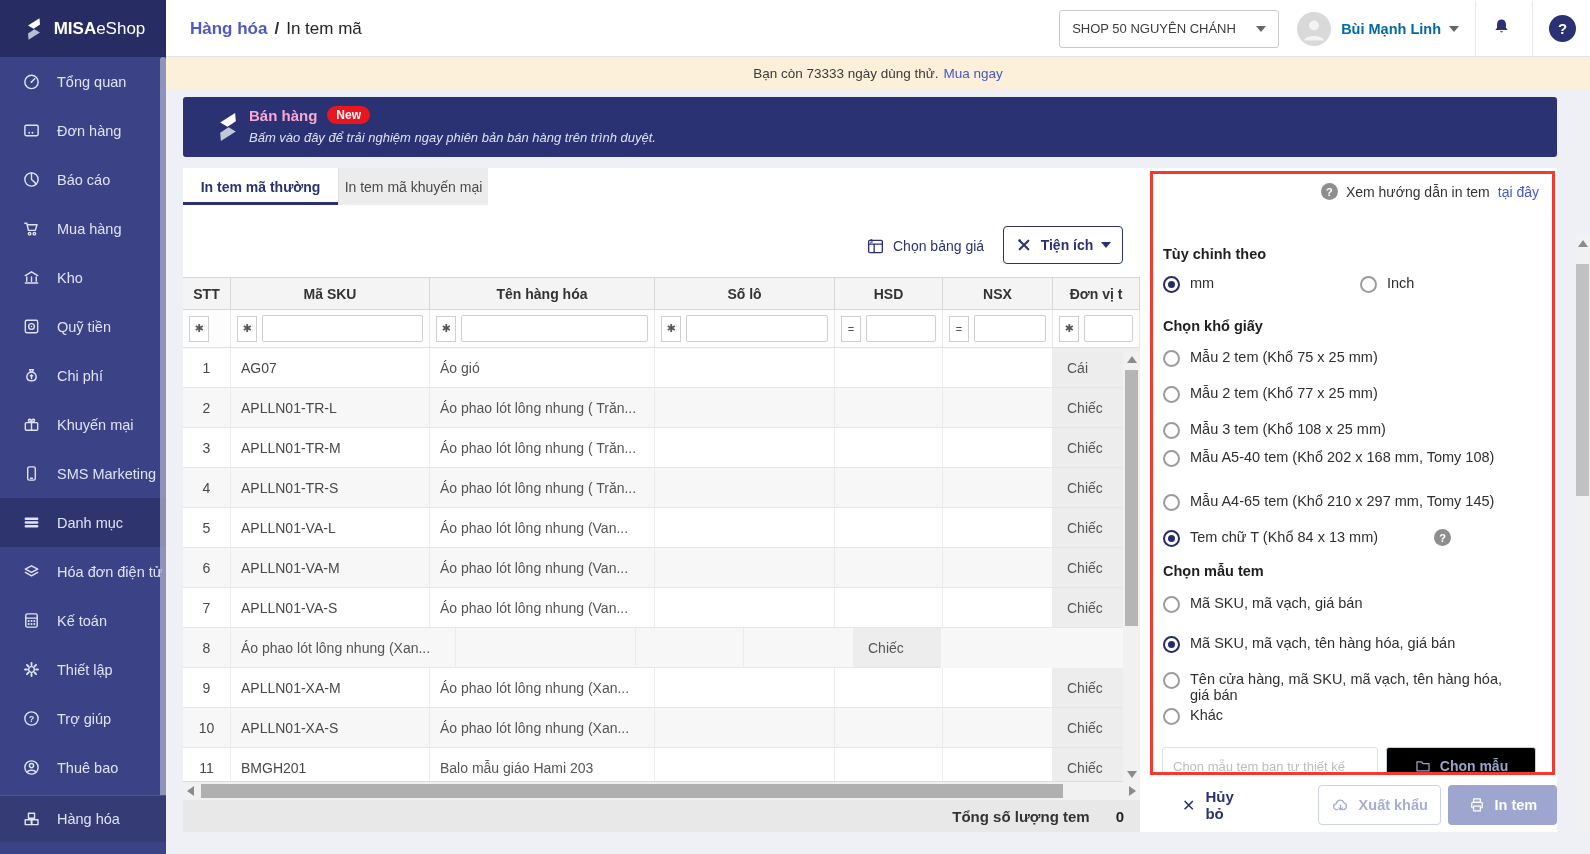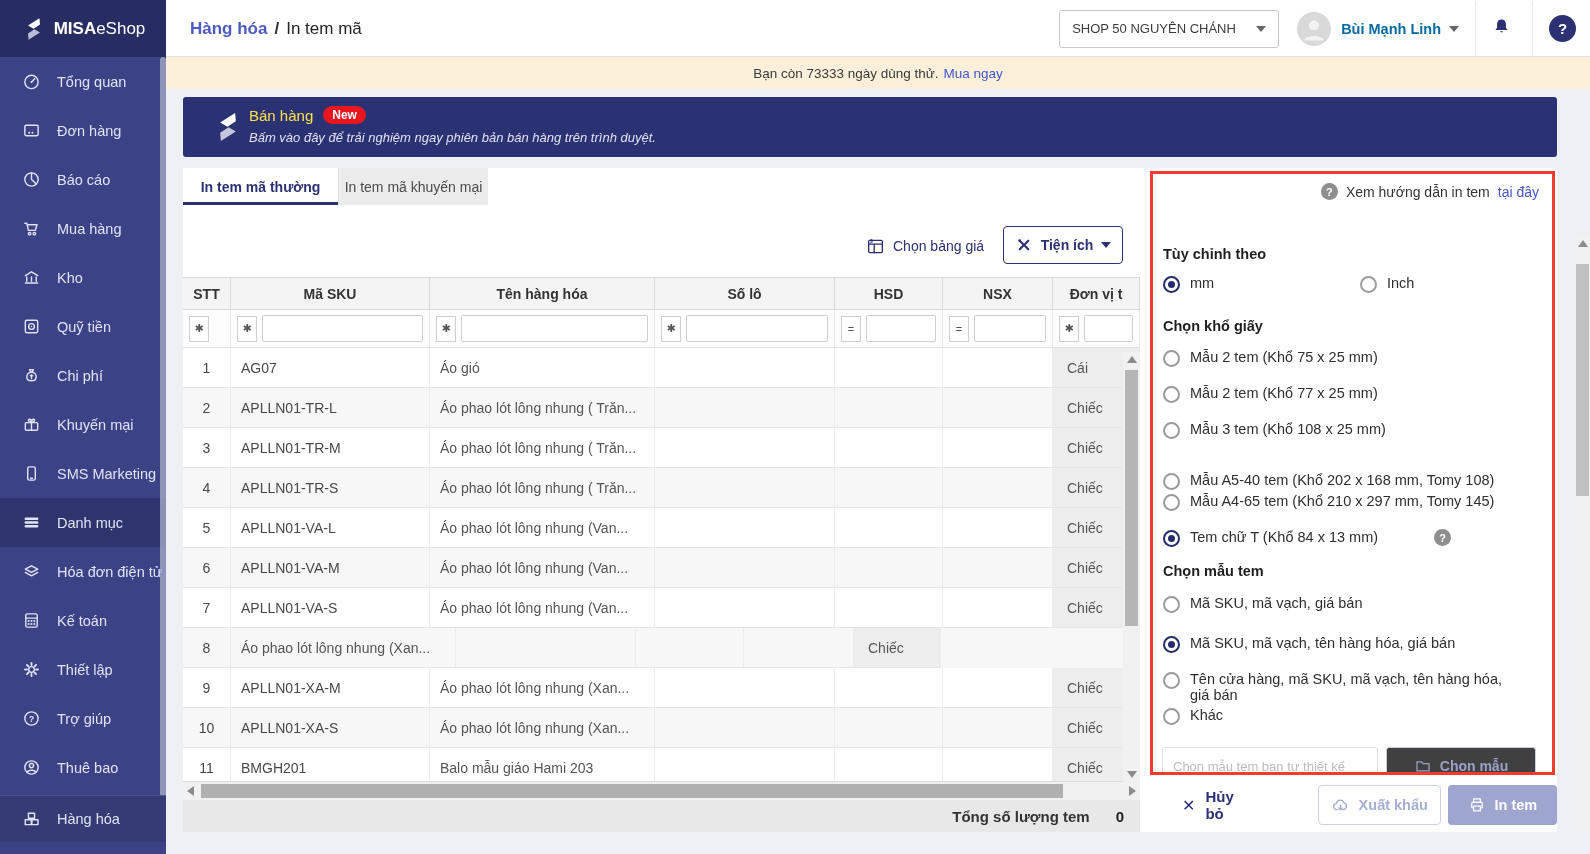--- a/index.html
+++ b/index.html
@@ -56,21 +56,21 @@
   
   .trial-bar { position:absolute; left:166px; top:57px; width:1424px; height:32px;
     background:#fcf0da; display:flex; align-items:center; justify-content:center;
     gap:5px; font-size:13.5px; color:#3a3a3a; }
   .trial-link { color:#4356cd; cursor:pointer; }
   .promo { position:absolute; left:183px; top:97px; width:1374px; height:60px;
     background:#2b3273; border-radius:3px; cursor:pointer; }
   .promo-logo { position:absolute; left:28px; top:13px; }
   .promo-line1 { position:absolute; left:66px; top:9px; display:flex;
     align-items:center; gap:10px; }
-  .promo-title { color:#fde047; font-size:15px; font-weight:normal; }
+  .promo-title { color:#f9a8d4; font-size:15px; font-weight:bold; }
   .promo-badge { background:#e9151f; color:#fff; font-size:12px; font-weight:bold;
     padding:2px 9px; border-radius:10px; }
   .promo-sub { position:absolute; left:66px; top:33px; color:#dfe2f2;
     font-size:13px; font-style:italic; }
 
   
   .card { position:absolute; left:183px; top:168px; width:1374px; height:664px;
     background:#fff; }
   .tab { position:absolute; top:0; height:37px; display:flex; align-items:center;
     justify-content:center; font-size:14px; cursor:pointer; }
@@ -162,21 +162,21 @@
     gap:10px; font-size:14.5px; color:#2f2f2f; cursor:pointer; }
   .rb { width:17px; height:17px; border-radius:50%; border:2px solid #9b9b9b;
     background:#fff; flex:none; position:relative; margin-top:1px; }
   .rb.sel { border-color:#262c6b; }
   .rb.sel::after { content:""; position:absolute; left:3px; top:3px; width:7px;
     height:7px; border-radius:50%; background:#262c6b; }
   .custom-row { position:absolute; left:12px; top:576px; display:flex; gap:8px; }
   .custom-row input { width:216px; height:38px; border:1px solid #e0e0e0;
     border-radius:3px; font-size:13px; padding:0 10px; color:#777; outline:none; }
   .custom-row input::placeholder { color:#bcbcbc; }
-  .choose-btn { width:150px; height:38px; background:#404040;
+  .choose-btn { width:150px; height:38px; background:#000000;
     border:1px solid #c9cde0; border-radius:3px; display:flex; align-items:center;
     justify-content:center; gap:8px; color:#9aa2c8; font-size:14px;
     font-weight:bold; cursor:pointer; }
 
   
   .actions { position:absolute; left:967px; top:610px; width:407px; height:54px;
     background:#fff; display:flex; align-items:center; }
   .cancel-btn { display:flex; align-items:center; gap:10px; color:#2b3173;
     font-size:15px; font-weight:bold; cursor:pointer; margin-left:32px; }
   .cancel-x { font-size:16px; font-weight:bold; }
@@ -638,21 +638,21 @@
             <span>Mẫu 2 tem (Khổ 75 x 25 mm)</span>
           </label>
           <label class="radio-row" style="top: 214px;">
             <span class="rb"></span>
             <span>Mẫu 2 tem (Khổ 77 x 25 mm)</span>
           </label>
           <label class="radio-row" style="top: 250px;">
             <span class="rb"></span>
             <span>Mẫu 3 tem (Khổ 108 x 25 mm)</span>
           </label>
-          <label class="radio-row" style="top: 301px;">
+          <label class="radio-row" style="top: 278px;">
             <span class="rb"></span>
             <span>Mẫu A5-40 tem (Khổ 202 x 168 mm, Tomy 108)</span>
           </label>
           <label class="radio-row" style="top: 322px;">
             <span class="rb"></span>
             <span>Mẫu A4-65 tem (Khổ 210 x 297 mm, Tomy 145)</span>
           </label>
           <label class="radio-row" style="top: 358px;">
             <span class="rb sel"></span>
             <span>Tem chữ T (Khổ 84 x 13 mm)</span>

